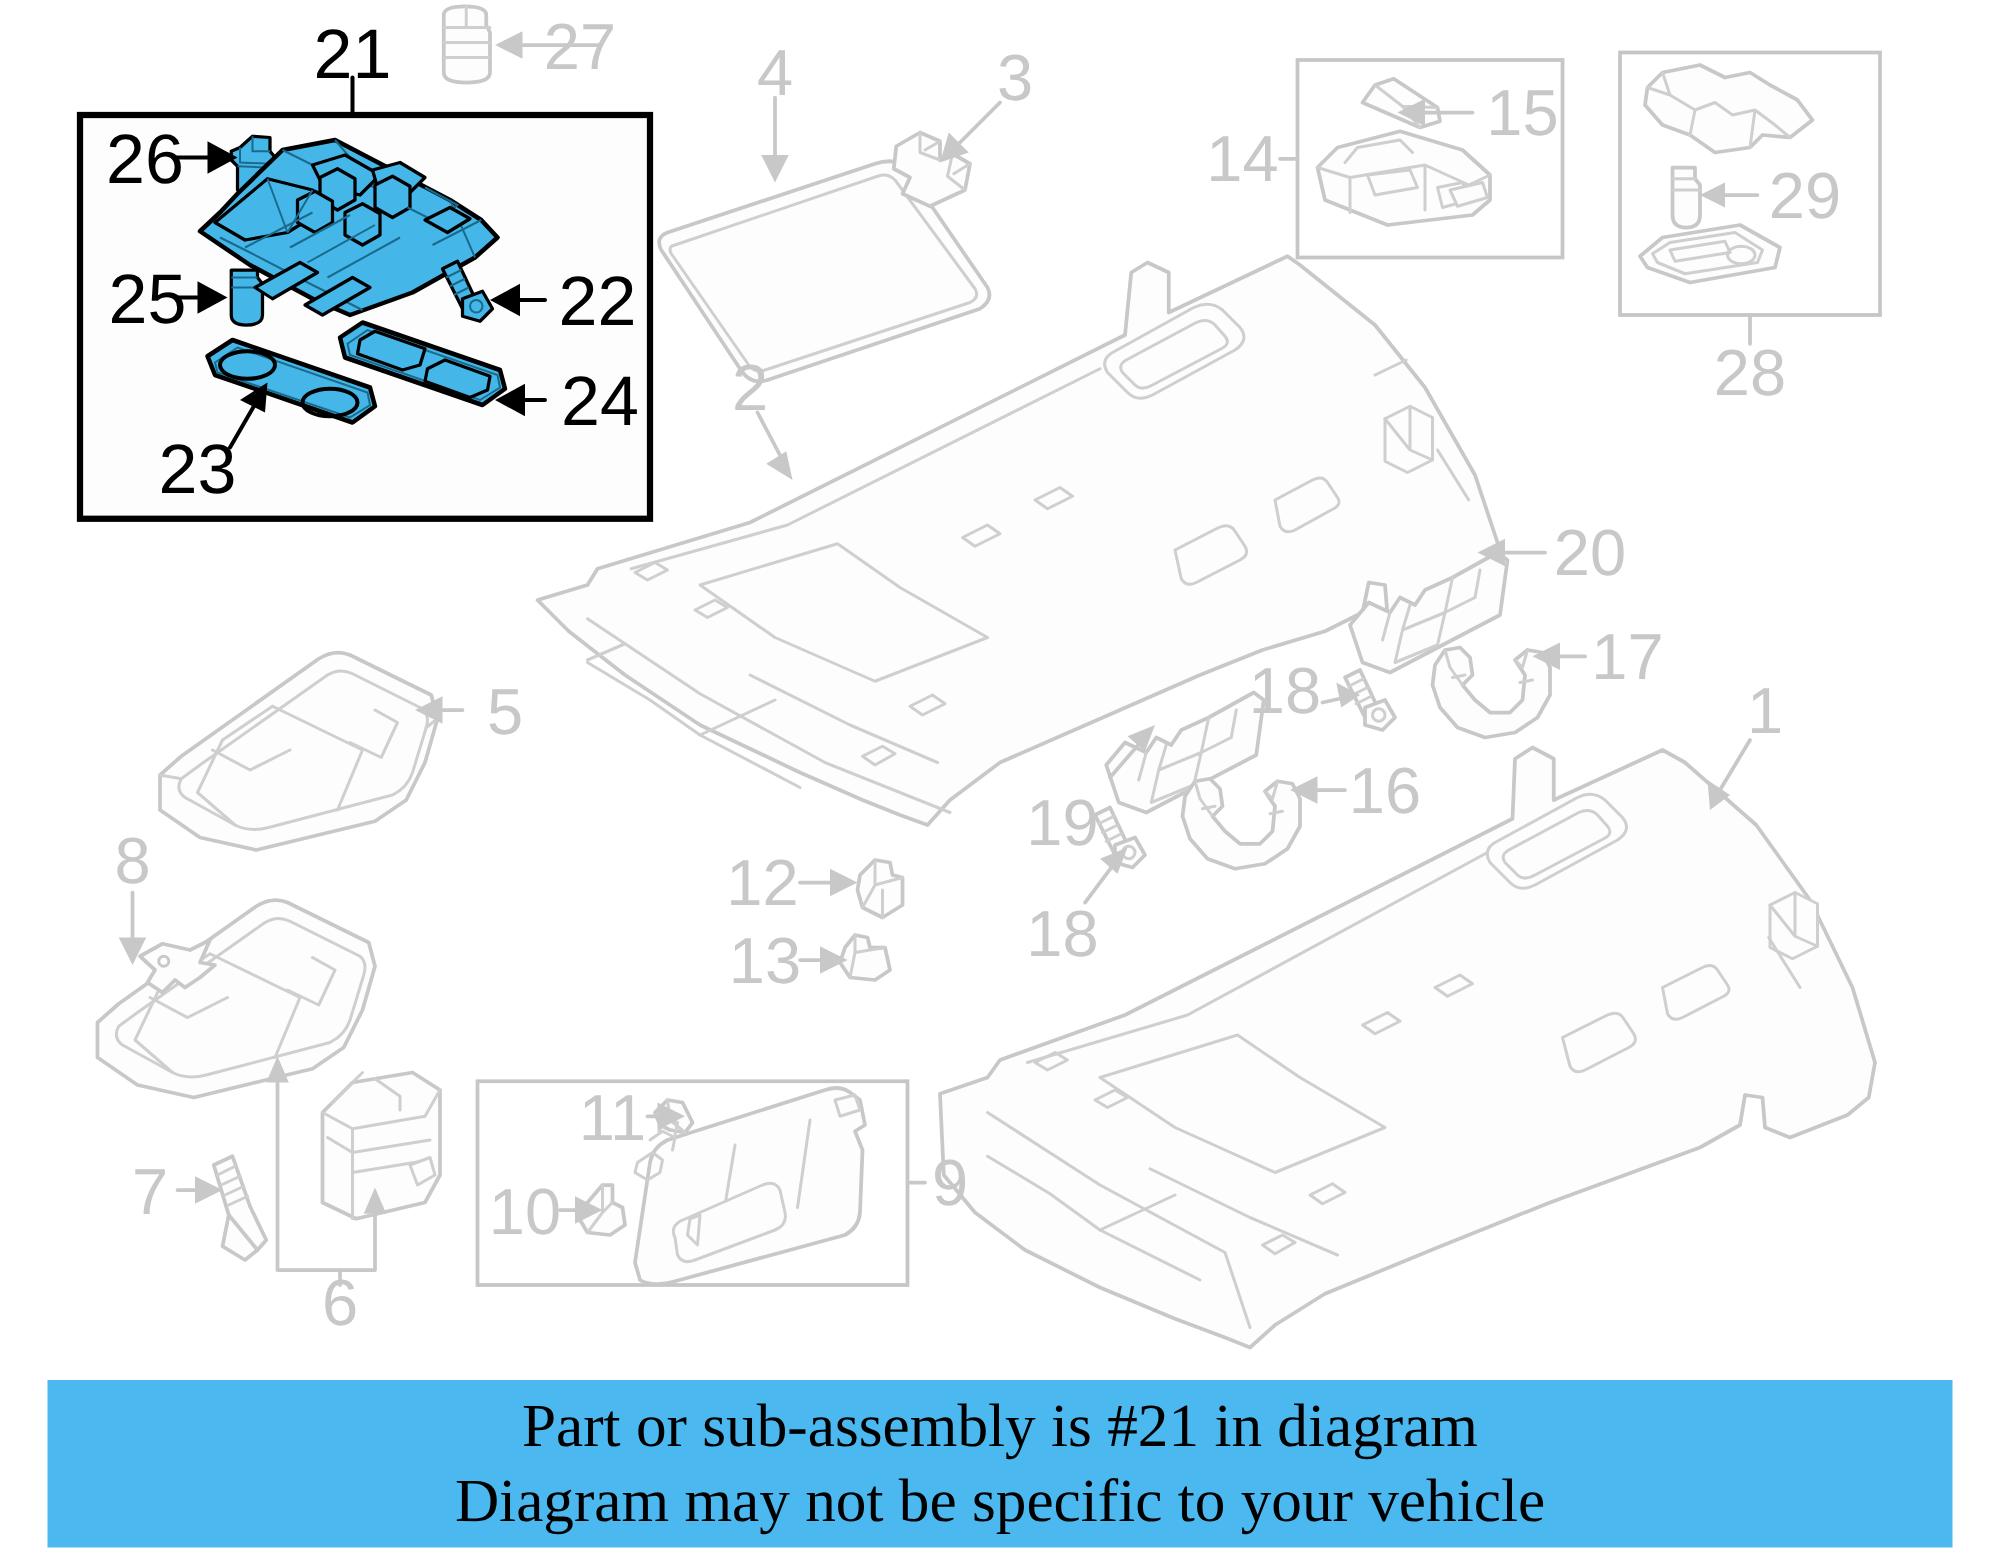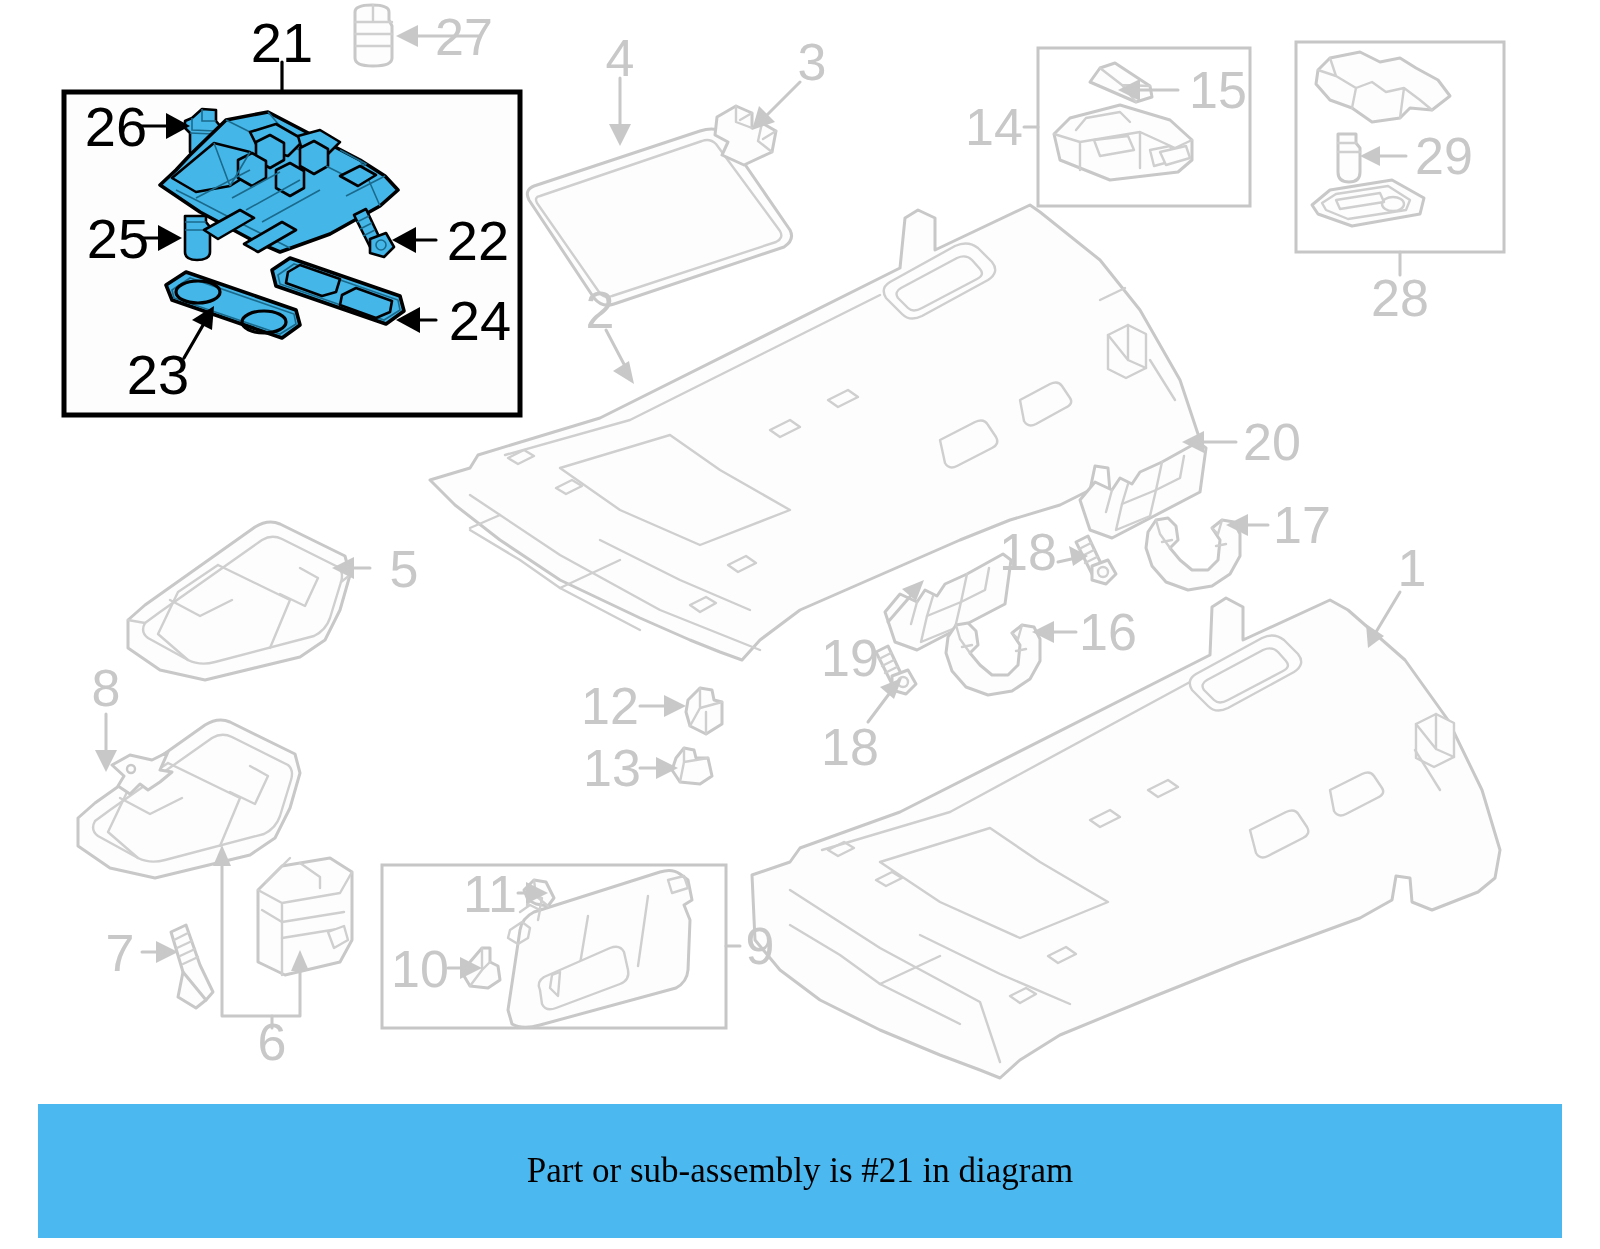--- a/index.html
+++ b/index.html
@@ -17,21 +17,21 @@
   .gbox{fill:none;stroke:#c6c6c6;stroke-width:3;}
   .bline{fill:none;stroke:#000;stroke-width:3.2;stroke-linejoin:round;stroke-linecap:round;}
   .bfill{fill:#45b6e8;stroke:#000;stroke-width:3.6;stroke-linejoin:round;stroke-linecap:round;}
   .bfill2{fill:#45b6e8;stroke:#000;stroke-width:2.6;stroke-linejoin:round;stroke-linecap:round;}
   .binner{fill:none;stroke:#1a6a8c;stroke-width:1.6;}
   .barrow{fill:#000;stroke:none;}
   .kbox{fill:#fdfdfd;stroke:#000;stroke-width:5;}
   #banner{position:absolute;left:38px;top:1104px;width:1524px;height:134px;
           background:#4cb8f0;display:flex;flex-direction:column;align-items:center;
           justify-content:center;}
-  #banner div{color:#000;font-size:35px;line-height:1.22;font-family:"Liberation Serif",serif;
+  #banner div{color:#000;font-size:49px;line-height:1.22;font-family:"Liberation Serif",serif;
               white-space:nowrap;text-align:center;}
 </style>
 </head>
 <body>
 
 <div id="stage">
 
   <svg id="diagram" viewBox="0 0 1600 1249">
 
     <g>
@@ -414,15 +414,16 @@
     <text class="lbl-b" x="478" y="260" text-anchor="middle">22</text>
     <text class="lbl-b" x="158" y="394" text-anchor="middle">23</text>
     <text class="lbl-b" x="480" y="340" text-anchor="middle">24</text>
     <text class="lbl-b" x="118" y="258" text-anchor="middle">25</text>
     <text class="lbl-b" x="116" y="146" text-anchor="middle">26</text>
 
   </svg>
 
   <div id="banner">
     <div>Part or sub-assembly is #21 in diagram</div>
+    <div>Diagram may not be specific to your vehicle</div>
   </div>
 
 </div>
 
 </body></html>

